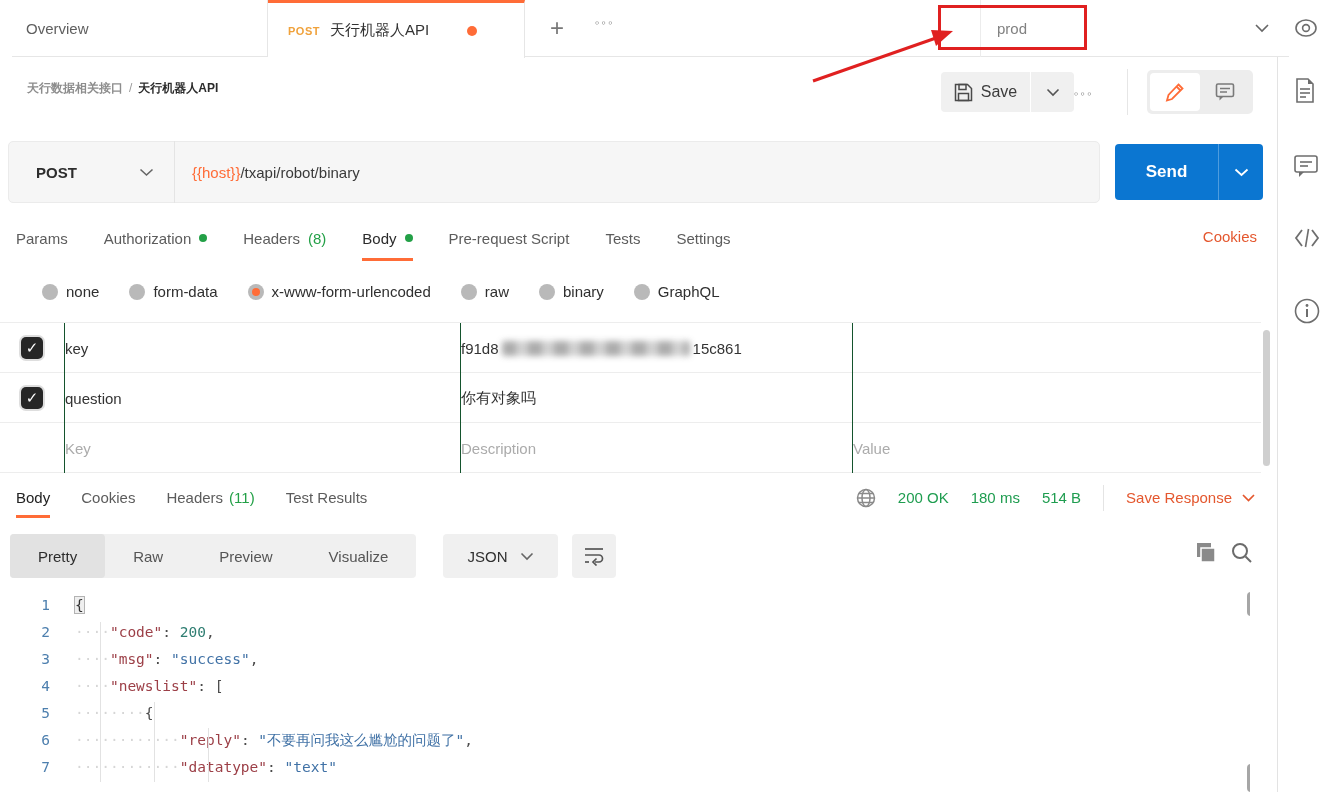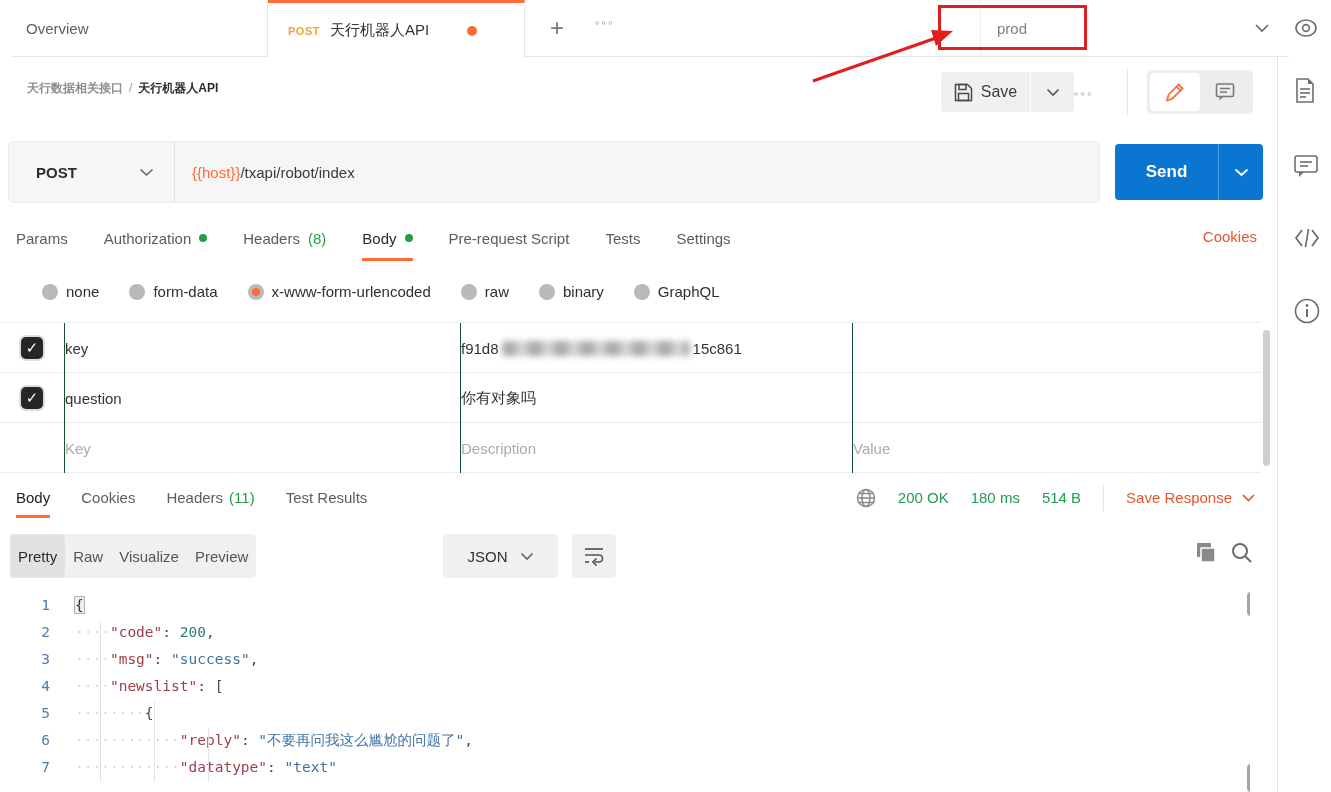--- a/index.html
+++ b/index.html
@@ -86,21 +86,21 @@
   .resp-tab { display:flex; gap:6px; height:41px; align-items:center; }
   .resp-tab.active { color:#222; border-bottom:3px solid #ff6c37; padding-top:3px; }
   .resp-stats { position:absolute; right:22px; top:0; height:41px; display:flex; align-items:center; gap:22px; }
   .stat-green { color:#1f9d50; }
   .stat-divider { width:1px; height:26px; background:#e4e4e4; }
   .save-response { color:#e4572e; display:flex; align-items:center; gap:10px; }
 
   
   #response-toolbar { position:absolute; left:0; top:530px; width:1277px; height:52px; }
   .view-seg { position:absolute; left:10px; top:4px; height:44px; background:#f0f0f0; border-radius:4px; display:flex; align-items:center; font-size:15px; color:#555; }
-  .view-item { padding:0 8px; height:44px; display:flex; align-items:center; }
+  .view-item { padding:0 28px; height:44px; display:flex; align-items:center; }
   .view-item.active { background:#e2e2e2; border-radius:4px; color:#2d2d2d; }
   .json-btn { position:absolute; left:443px; top:4px; width:115px; height:44px; background:#f0f0f0; border-radius:4px; display:flex; align-items:center; justify-content:center; gap:12px; font-size:15px; color:#2f2f2f; }
   .wrap-btn { position:absolute; left:572px; top:4px; width:44px; height:44px; background:#f0f0f0; border-radius:4px; display:flex; align-items:center; justify-content:center; }
   .copy-btn { position:absolute; left:1194px; top:11px; }
   .search-btn { position:absolute; left:1230px; top:11px; }
 
   
   #code-area { position:absolute; left:0; top:592px; width:1250px; height:200px; font-family:"DejaVu Sans Mono","Liberation Mono",monospace; font-size:14.5px; overflow:hidden; }
   .code-line { display:flex; height:27px; line-height:27px; white-space:pre; }
   .gutter { width:64px; text-align:right; padding-right:14px; color:#4d7fae; flex:none; }
@@ -216,21 +216,21 @@
   </div>
 
   <div id="request-row">
     <div class="url-bar">
       <div class="method-label">POST</div>
       <svg class="method-chevron" width="15" height="9" viewBox="0 0 15 9">
           <polyline points="1.5,1.5 7.5,7 13.5,1.5" fill="none" stroke="#666" stroke-width="1.6"></polyline>
         </svg>
       <div class="url-divider"></div>
       <div class="url-text">
-        <span class="url-var">{{host}}</span><span class="url-path">/txapi/robot/index</span>
+        <span class="url-var">{{host}}</span><span class="url-path">/txapi/robot/binary</span>
       </div>
     </div>
     <div class="send-group">
       <div class="send-main">Send</div>
       <div class="send-chevron">
         <svg width="15" height="9" viewBox="0 0 15 9">
             <polyline points="1.5,1.5 7.5,7 13.5,1.5" fill="none" stroke="#fff" stroke-width="1.8"></polyline>
           </svg>
       </div>
     </div>
@@ -355,22 +355,22 @@
             <polyline points="1,1 6.5,6.5 12,1" fill="none" stroke="#e4572e" stroke-width="1.7"></polyline>
           </svg>
       </span>
     </div>
   </div>
 
   <div id="response-toolbar">
     <div class="view-seg">
       <div class="view-item active">Pretty</div>
       <div class="view-item">Raw</div>
+      <div class="view-item">Preview</div>
       <div class="view-item">Visualize</div>
-      <div class="view-item">Preview</div>
     </div>
     <div class="json-btn">
       <span>JSON</span>
       <svg width="14" height="9" viewBox="0 0 14 9">
           <polyline points="1.5,1.5 7,7 12.5,1.5" fill="none" stroke="#666" stroke-width="1.6"></polyline>
         </svg>
     </div>
     <div class="wrap-btn">
       <svg width="22" height="20" viewBox="0 0 22 20">
           <line x1="2" y1="3" x2="20" y2="3" stroke="#555" stroke-width="1.7"></line>

